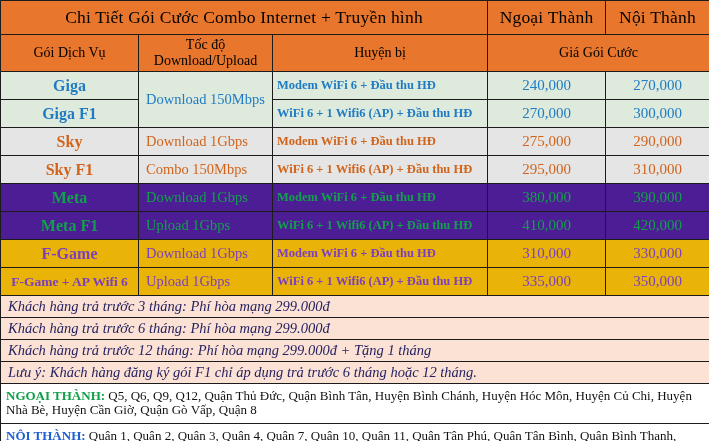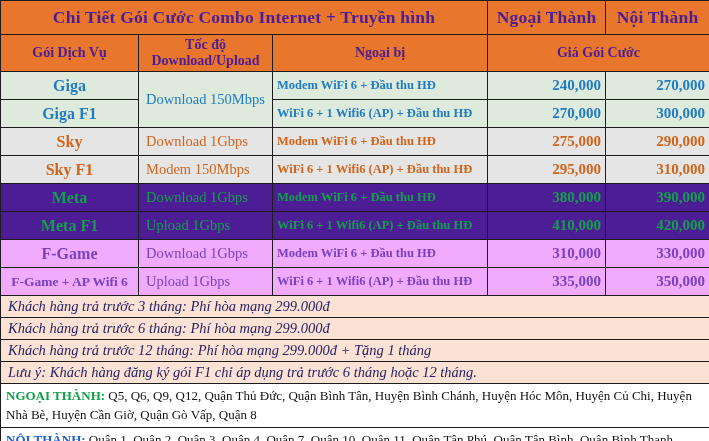--- a/index.html
+++ b/index.html
@@ -24,48 +24,48 @@
     padding:0 4px;
     vertical-align:middle;
     font-weight:normal;
     overflow:hidden;
     white-space:nowrap;
   }
 
   
   .hdr{
     background:#E8762C;
-    color:#4c1d95;
-    font-weight:bold;
+    color:#000000;
+    font-weight:normal;
     text-align:center;
     font-family:"Liberation Serif", serif;
     margin-left:35px;
   }
   .title-cell{ font-size:17.5px; height:33px; letter-spacing:.2px;}
   .hdr2{ font-size:14px; height:36px; line-height:16px; white-space:normal;}
 
   
   tr.data td{ height:27px; }
   .c-name{ font-weight:bold; font-size:16px; text-align:center; padding-left:4px;}
   .c-name.small{ font-size:13.5px; }
   .c-speed{ font-size:14.5px; text-align:left; padding-left:7px;}
   .c-dev{ font-weight:bold; font-size:12.5px; text-align:left; }
-  .c-price{ font-weight:bold; font-size:15px; text-align:right;}
+  .c-price{ font-weight:normal; font-size:15px; text-align:center;}
 
   
   .rowGiga td{ background:#DEEADC; }
   .rowGiga .c-name,.rowGiga .c-speed,.rowGiga .c-dev,.rowGiga .c-price{ color:#1F7BC4; }
 
   .rowSky td{ background:#e5e5e5; }
   .rowSky .c-name,.rowSky .c-speed,.rowSky .c-dev,.rowSky .c-price{ color:#D1641B; }
 
   .rowMeta td{ background:#4c1d95; }
   .rowMeta .c-name,.rowMeta .c-speed,.rowMeta .c-dev,.rowMeta .c-price{ color:#12A04A; }
 
-  .rowGame td{ background:#f0abfc; }
+  .rowGame td{ background:#eab308; }
   .rowGame .c-name,.rowGame .c-speed,.rowGame .c-dev,.rowGame .c-price{ color:#7B3FBF; }
 
   
   td.merged{ }
 
   
   tr.note td{
     background:#FBE2D5;
     color:#262262;
     font-style:italic;
@@ -74,21 +74,21 @@
     text-align:left;
     padding-left:7px;
     white-space:nowrap;
   }
 
   
   tr.dist td{
     background:#FFFFFF;
     color:#111111;
     font-size:13px;
-    line-height:19px;
+    line-height:14px;
     text-align:left;
     padding:2px 5px 3px 5px;
     white-space:normal;
     height:34px;
   }
   .lbl-out{ color:#12A04A; font-weight:bold; }
   .lbl-in{ color:#1F5FD0; font-weight:bold; }
 </style>
 </head>
 <body>
@@ -106,21 +106,21 @@
 
     <tr>
       <td class="hdr title-cell" colspan="3">Chi Tiết Gói Cước Combo Internet + Truyền hình</td>
       <td class="hdr title-cell">Ngoại Thành</td>
       <td class="hdr title-cell">Nội Thành</td>
     </tr>
 
     <tr>
       <td class="hdr hdr2">Gói Dịch Vụ</td>
       <td class="hdr hdr2">Tốc độ Download/Upload</td>
-      <td class="hdr hdr2">Ngoại bị</td>
+      <td class="hdr hdr2">Huyện bị</td>
       <td class="hdr hdr2" colspan="2">Giá Gói Cước</td>
     </tr>
 
     <tr class="data rowGiga">
       <td class="c-name">Giga</td>
       <td class="c-speed merged" rowspan="2">Download 150Mbps</td>
       <td class="c-dev">Modem WiFi 6 + Đầu thu HĐ</td>
       <td class="c-price">240,000</td>
       <td class="c-price">270,000</td>
     </tr>
@@ -133,21 +133,21 @@
 
     <tr class="data rowSky">
       <td class="c-name">Sky</td>
       <td class="c-speed merged">Download 1Gbps</td>
       <td class="c-dev">Modem WiFi 6 + Đầu thu HĐ</td>
       <td class="c-price">275,000</td>
       <td class="c-price">290,000</td>
     </tr>
     <tr class="data rowSky">
       <td class="c-name">Sky F1</td>
-      <td class="c-speed merged">Modem 150Mbps</td>
+      <td class="c-speed merged">Combo 150Mbps</td>
       <td class="c-dev">WiFi 6 + 1 Wifi6 (AP) + Đầu thu HĐ</td>
       <td class="c-price">295,000</td>
       <td class="c-price">310,000</td>
     </tr>
 
     <tr class="data rowMeta">
       <td class="c-name">Meta</td>
       <td class="c-speed merged">Download 1Gbps</td>
       <td class="c-dev">Modem WiFi 6 + Đầu thu HĐ</td>
       <td class="c-price">380,000</td>

